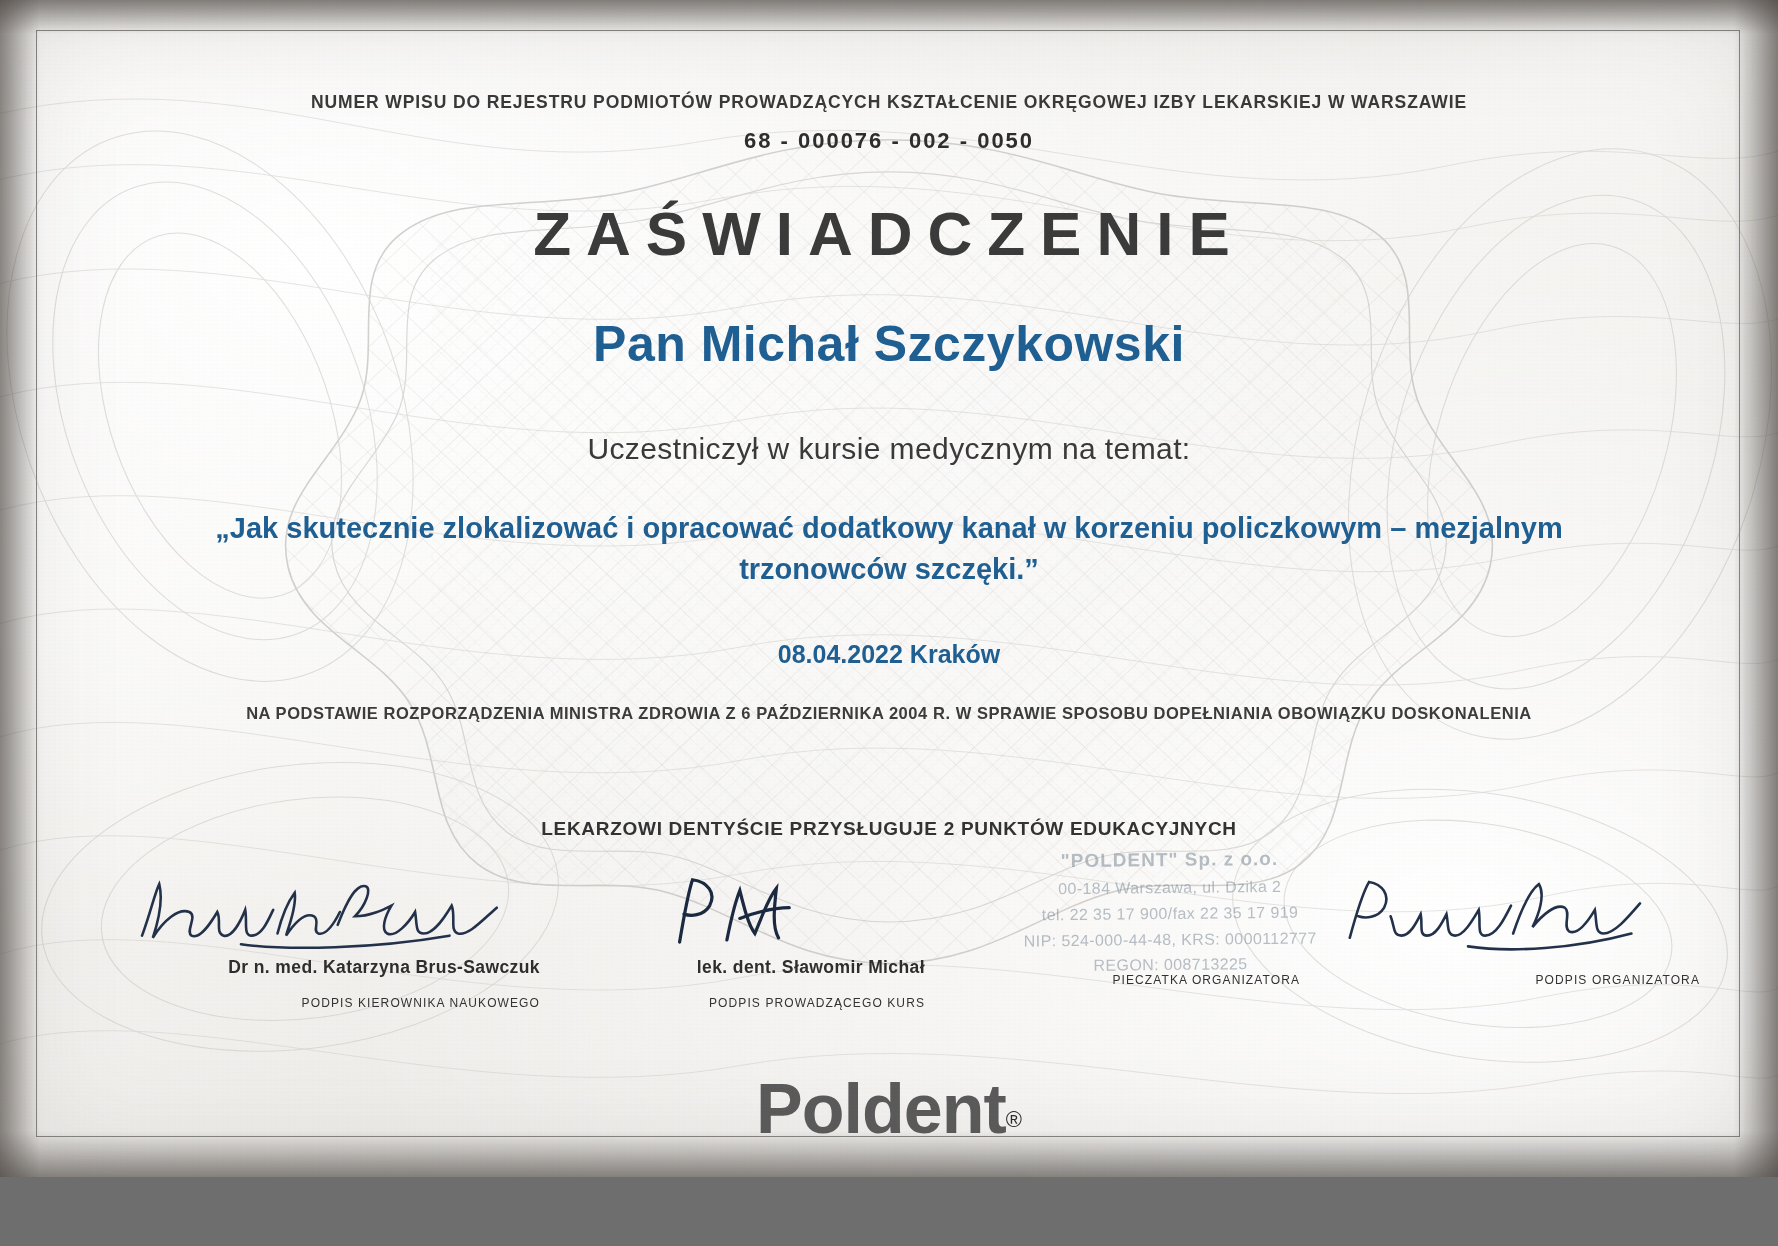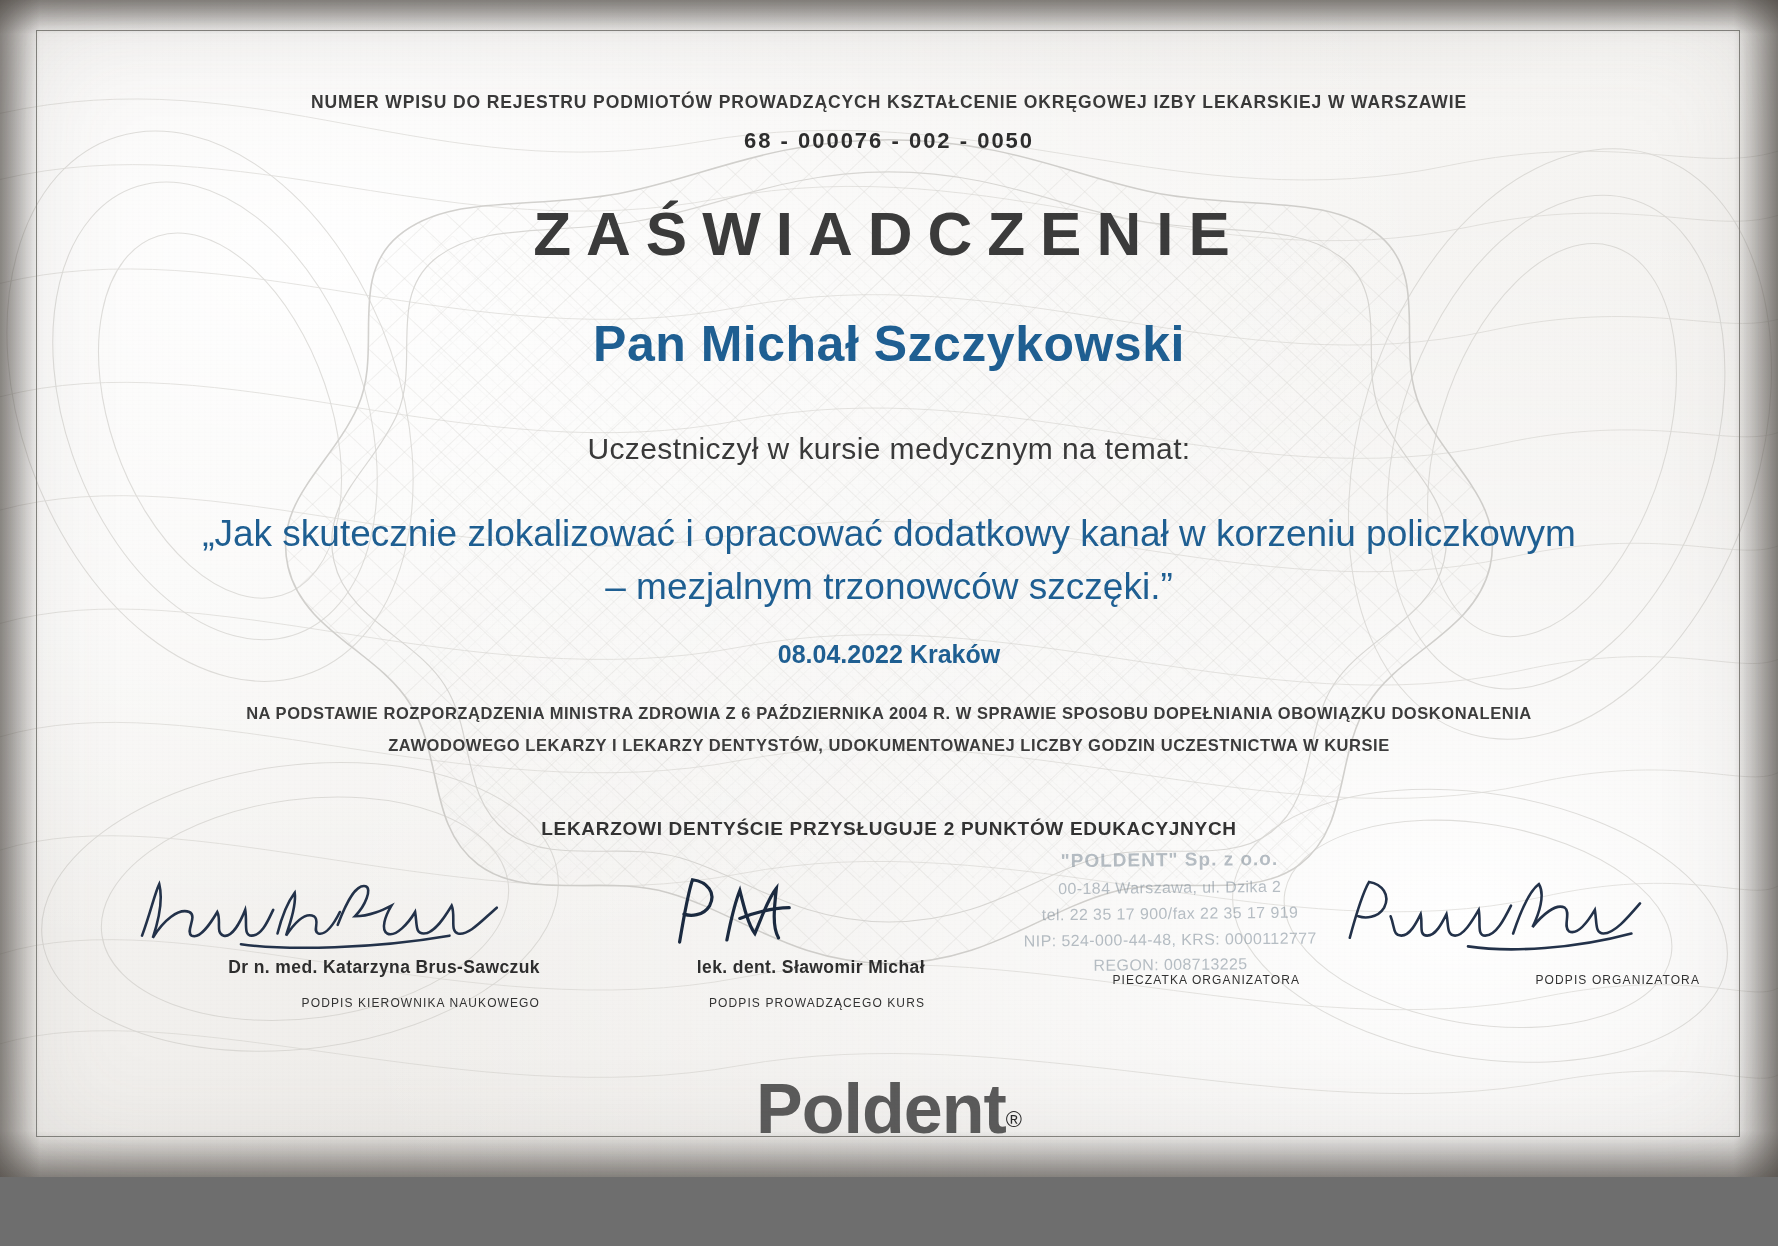--- a/index.html
+++ b/index.html
@@ -125,22 +125,22 @@
     left: 0; right: 0;
     font-size: 30px;
     color: #3a3a3a;
     letter-spacing: 0.4px;
   }
 
   .course-title {
     position: absolute;
     top: 508px;
     left: 200px; right: 200px;
-    font-size: 37px;
-    font-weight: 400;
+    font-size: 29px;
+    font-weight: 700;
     color: #1f5f92;
     line-height: 1.42;
   }
 
   .course-date {
     position: absolute;
     top: 640px;
     left: 0; right: 0;
     font-size: 25px;
     font-weight: 700;
@@ -374,21 +374,20 @@
     <div class="recipient">Pan Michał Szczykowski</div>
 
     <div class="subtitle">Uczestniczył w kursie medycznym na temat:</div>
 
     <div class="course-title">„Jak skutecznie zlokalizować i opracować dodatkowy kanał w korzeniu policzkowym – mezjalnym trzonowców szczęki.”</div>
 
     <div class="course-date">08.04.2022 Kraków</div>
 
     <div class="legal">
       <div>NA PODSTAWIE ROZPORZĄDZENIA MINISTRA ZDROWIA Z 6 PAŹDZIERNIKA 2004 R. W SPRAWIE SPOSOBU DOPEŁNIANIA OBOWIĄZKU   DOSKONALENIA</div>
-      <div>ZAWODOWEGO LEKARZY I LEKARZY DENTYSTÓW, UDOKUMENTOWANEJ LICZBY GODZIN UCZESTNICTWA W KURSIE</div>
     </div>
 
     <div class="points">LEKARZOWI DENTYŚCIE PRZYSŁUGUJE 2 PUNKTÓW EDUKACYJNYCH</div>
 
     <div class="stamp">
       <div class="s-name">"POLDENT" Sp. z o.o.</div>
       <div>00-184 Warszawa, ul. Dzika 2</div>
       <div>tel. 22 35 17 900/fax 22 35 17 919</div>
       <div>NIP: 524-000-44-48, KRS: 0000112777</div>
       <div>REGON: 008713225</div>

